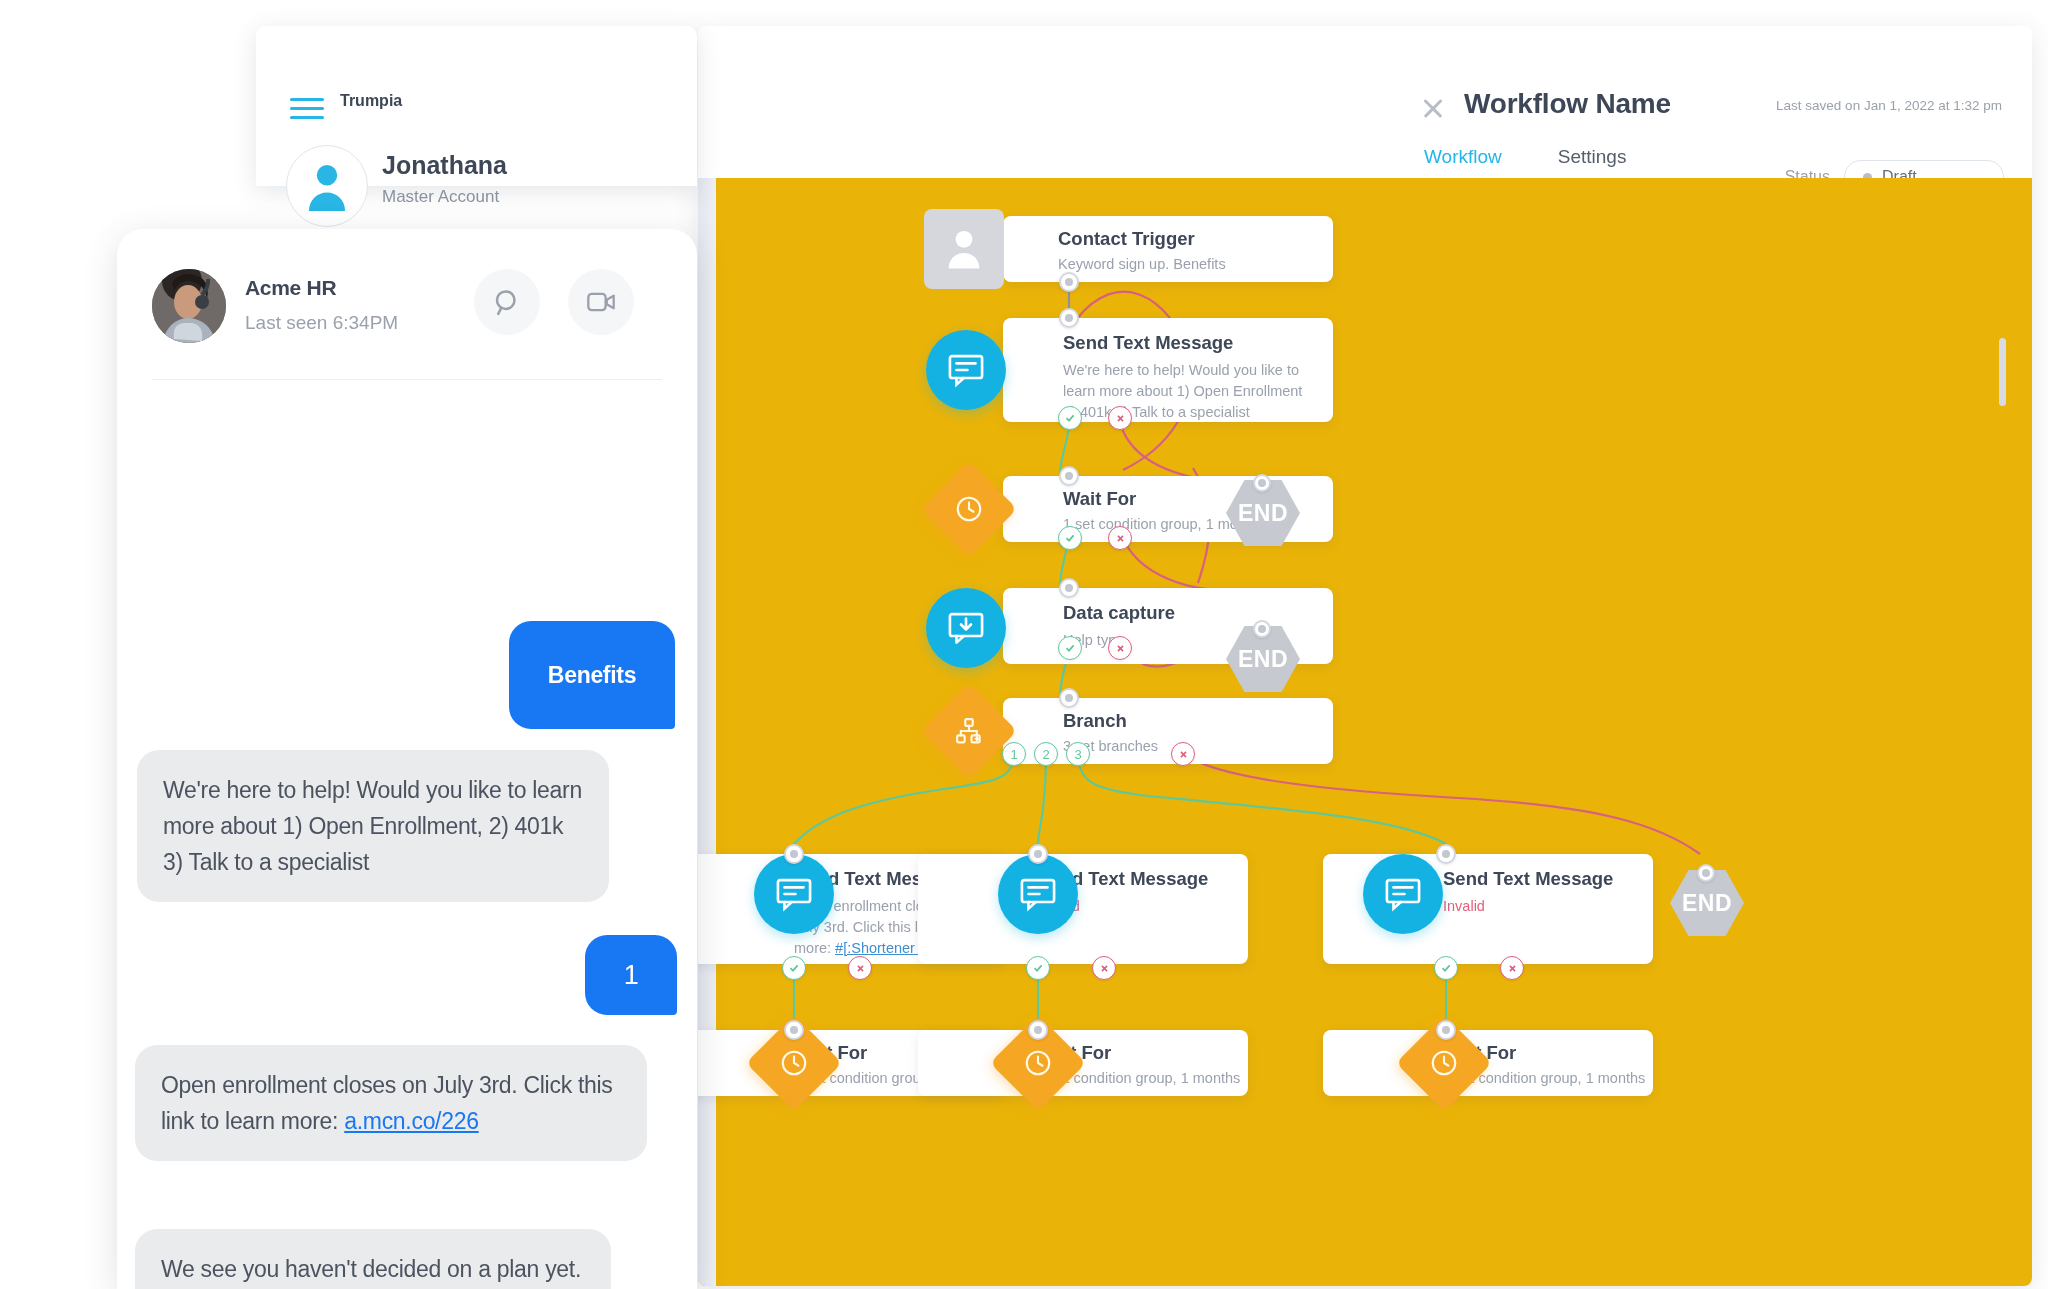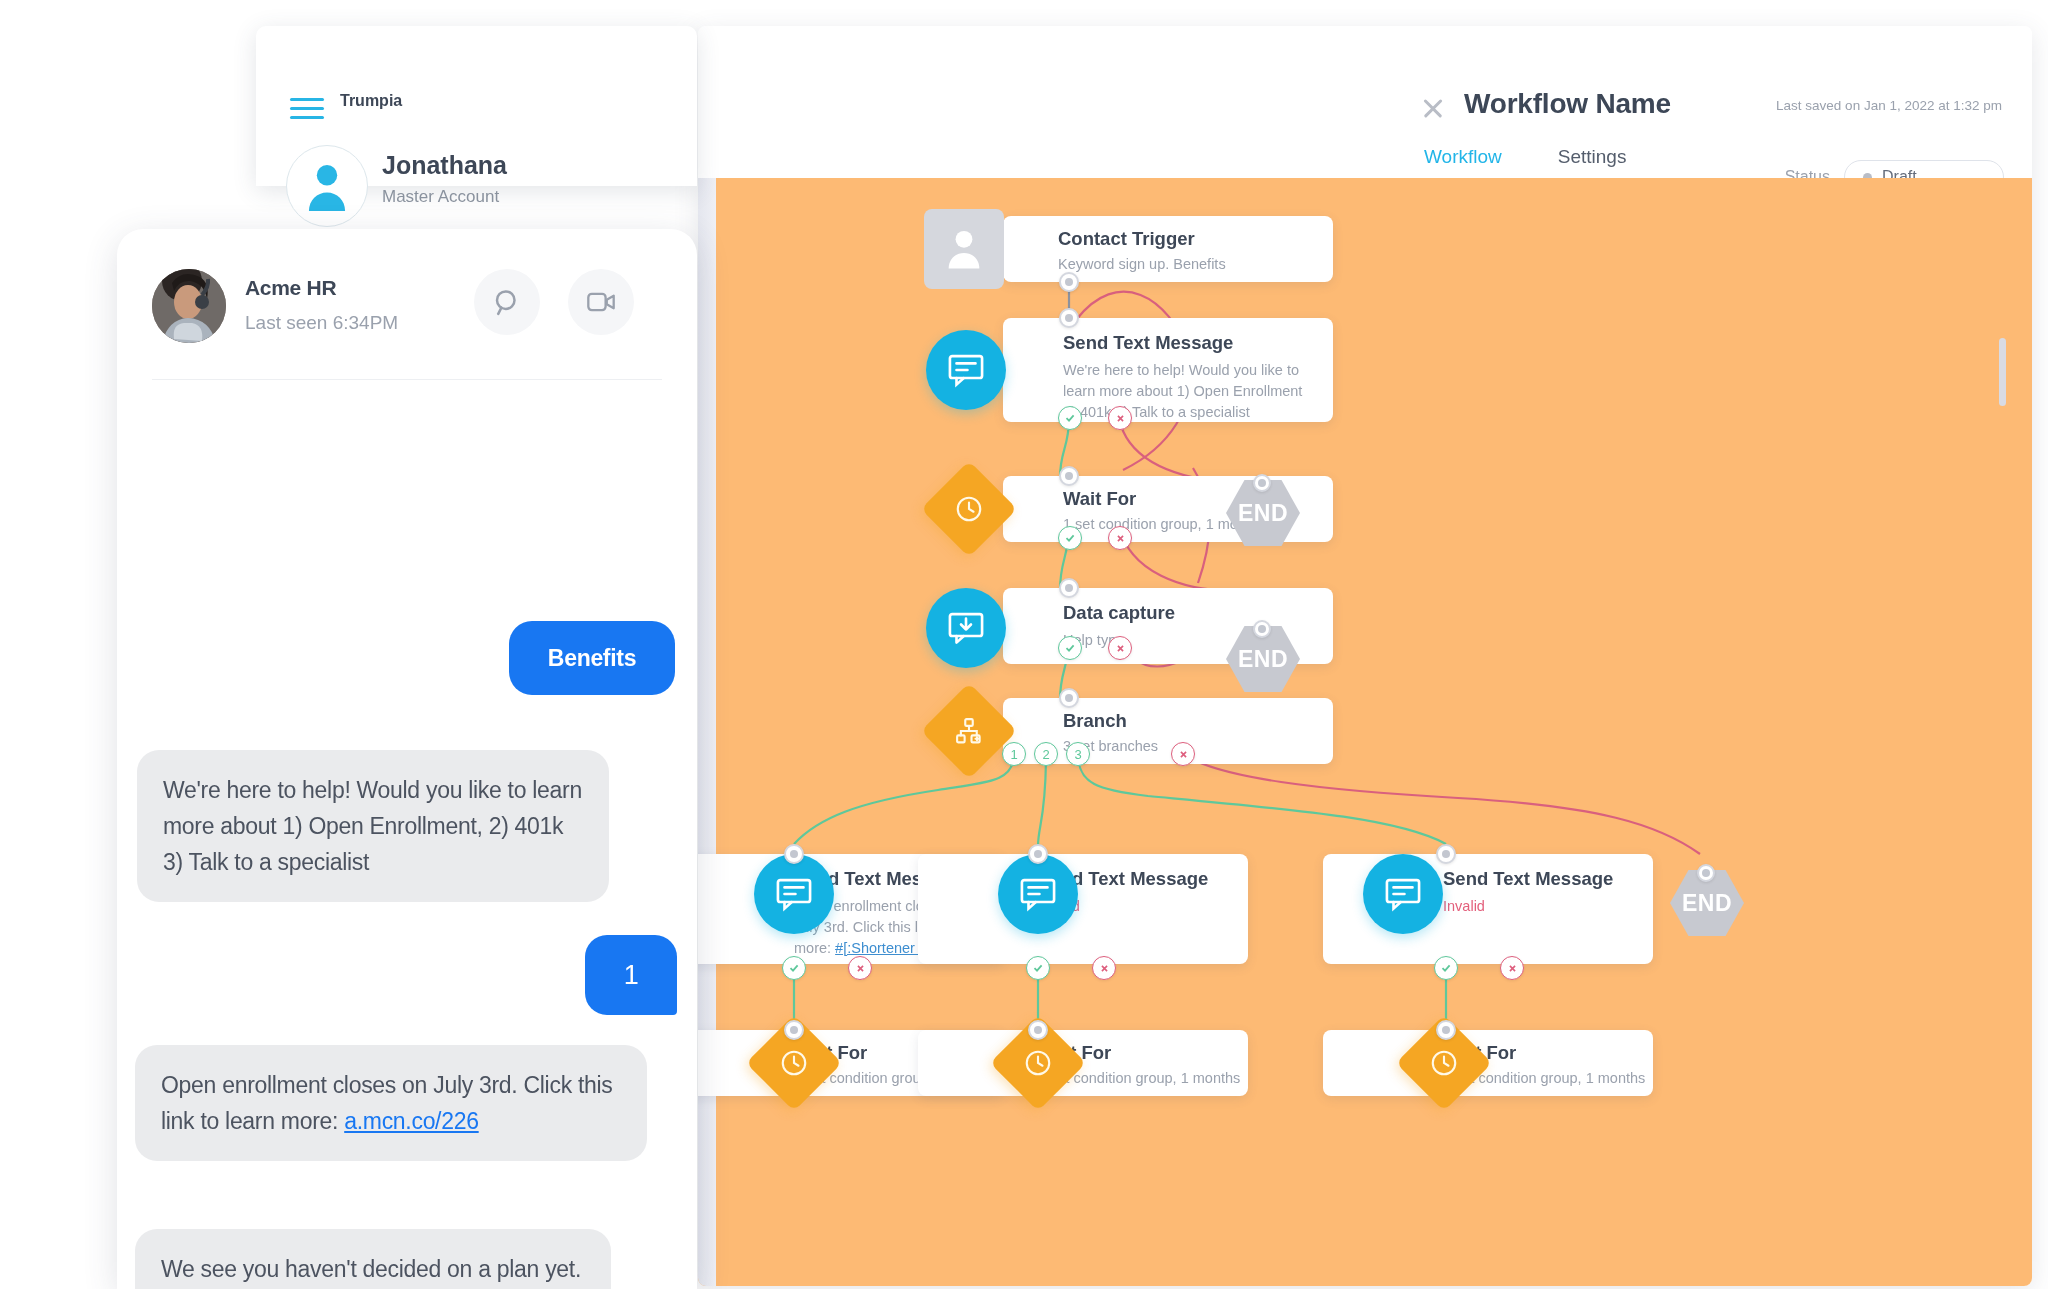--- a/index.html
+++ b/index.html
@@ -47,21 +47,21 @@
   #status-label{font-size:16px;color:#9aa1ad;}
   #status-pill{
     display:flex;align-items:center;gap:10px;border:1px solid #dfe3ea;border-radius:18px;
     padding:7px 30px 7px 18px;font-size:16px;color:#646c7b;background:#fff;cursor:pointer;min-width:110px;
   }
   #status-dot{width:9px;height:9px;border-radius:50%;background:#b9bdc6;flex:none;}
 
   
   #canvas{
     position:absolute;left:0;top:152px;width:1334px;height:1108px;
-    background:#fdba74;overflow:hidden;
+    background:#eab308;overflow:hidden;
   }
   #canvas-edge{
     position:absolute;left:0;top:0;width:18px;height:100%;
     background:linear-gradient(to right,#e4e6ee,#eff0f5);
   }
   #vscroll{
     position:absolute;right:26px;top:160px;width:7px;height:68px;background:#d9dbe3;border-radius:4px;cursor:pointer;
   }
   #edges{position:absolute;left:0;top:0;width:1334px;height:1108px;pointer-events:none;}
 
@@ -524,21 +524,21 @@
     </svg>
   </div>
   <div id="ph-video-btn" class="ph-iconbtn">
     <svg width="30" height="26" viewBox="0 0 26 22" fill="none" stroke="#9aa1ad" stroke-width="2" stroke-linejoin="round">
       <rect x="2" y="4" width="15" height="14" rx="3"></rect>
         <path d="M18 9 L24 5.5 V16.5 L18 13 Z"></path>
     </svg>
   </div>
   <div id="ph-divider"></div>
 
-  <div class="bubble me" style="right:22px;top:392px;width:122px;text-align:center;padding:19px 22px;border-radius:23px;">Benefits</div>
+  <div class="bubble me" style="right:22px;top:392px;width:122px;text-align:center;padding:36px 22px;">Benefits</div>
 
   <div class="bubble them" style="left:20px;top:521px;width:420px;">We're here to help! Would you like to learn more about 1) Open Enrollment, 2) 401k 3) Talk to a specialist</div>
 
   <div class="bubble me small" style="right:20px;top:706px;width:40px;text-align:center;padding:22px 26px;font-size:27px;">1</div>
 
   <div class="bubble them" style="left:18px;top:816px;width:460px;">
     <span>Open enrollment closes on July 3rd. Click this link to learn more: </span><a href="#">a.mcn.co/226</a>
   </div>
 
   <div class="bubble them" style="left:18px;top:1000px;width:424px;">

